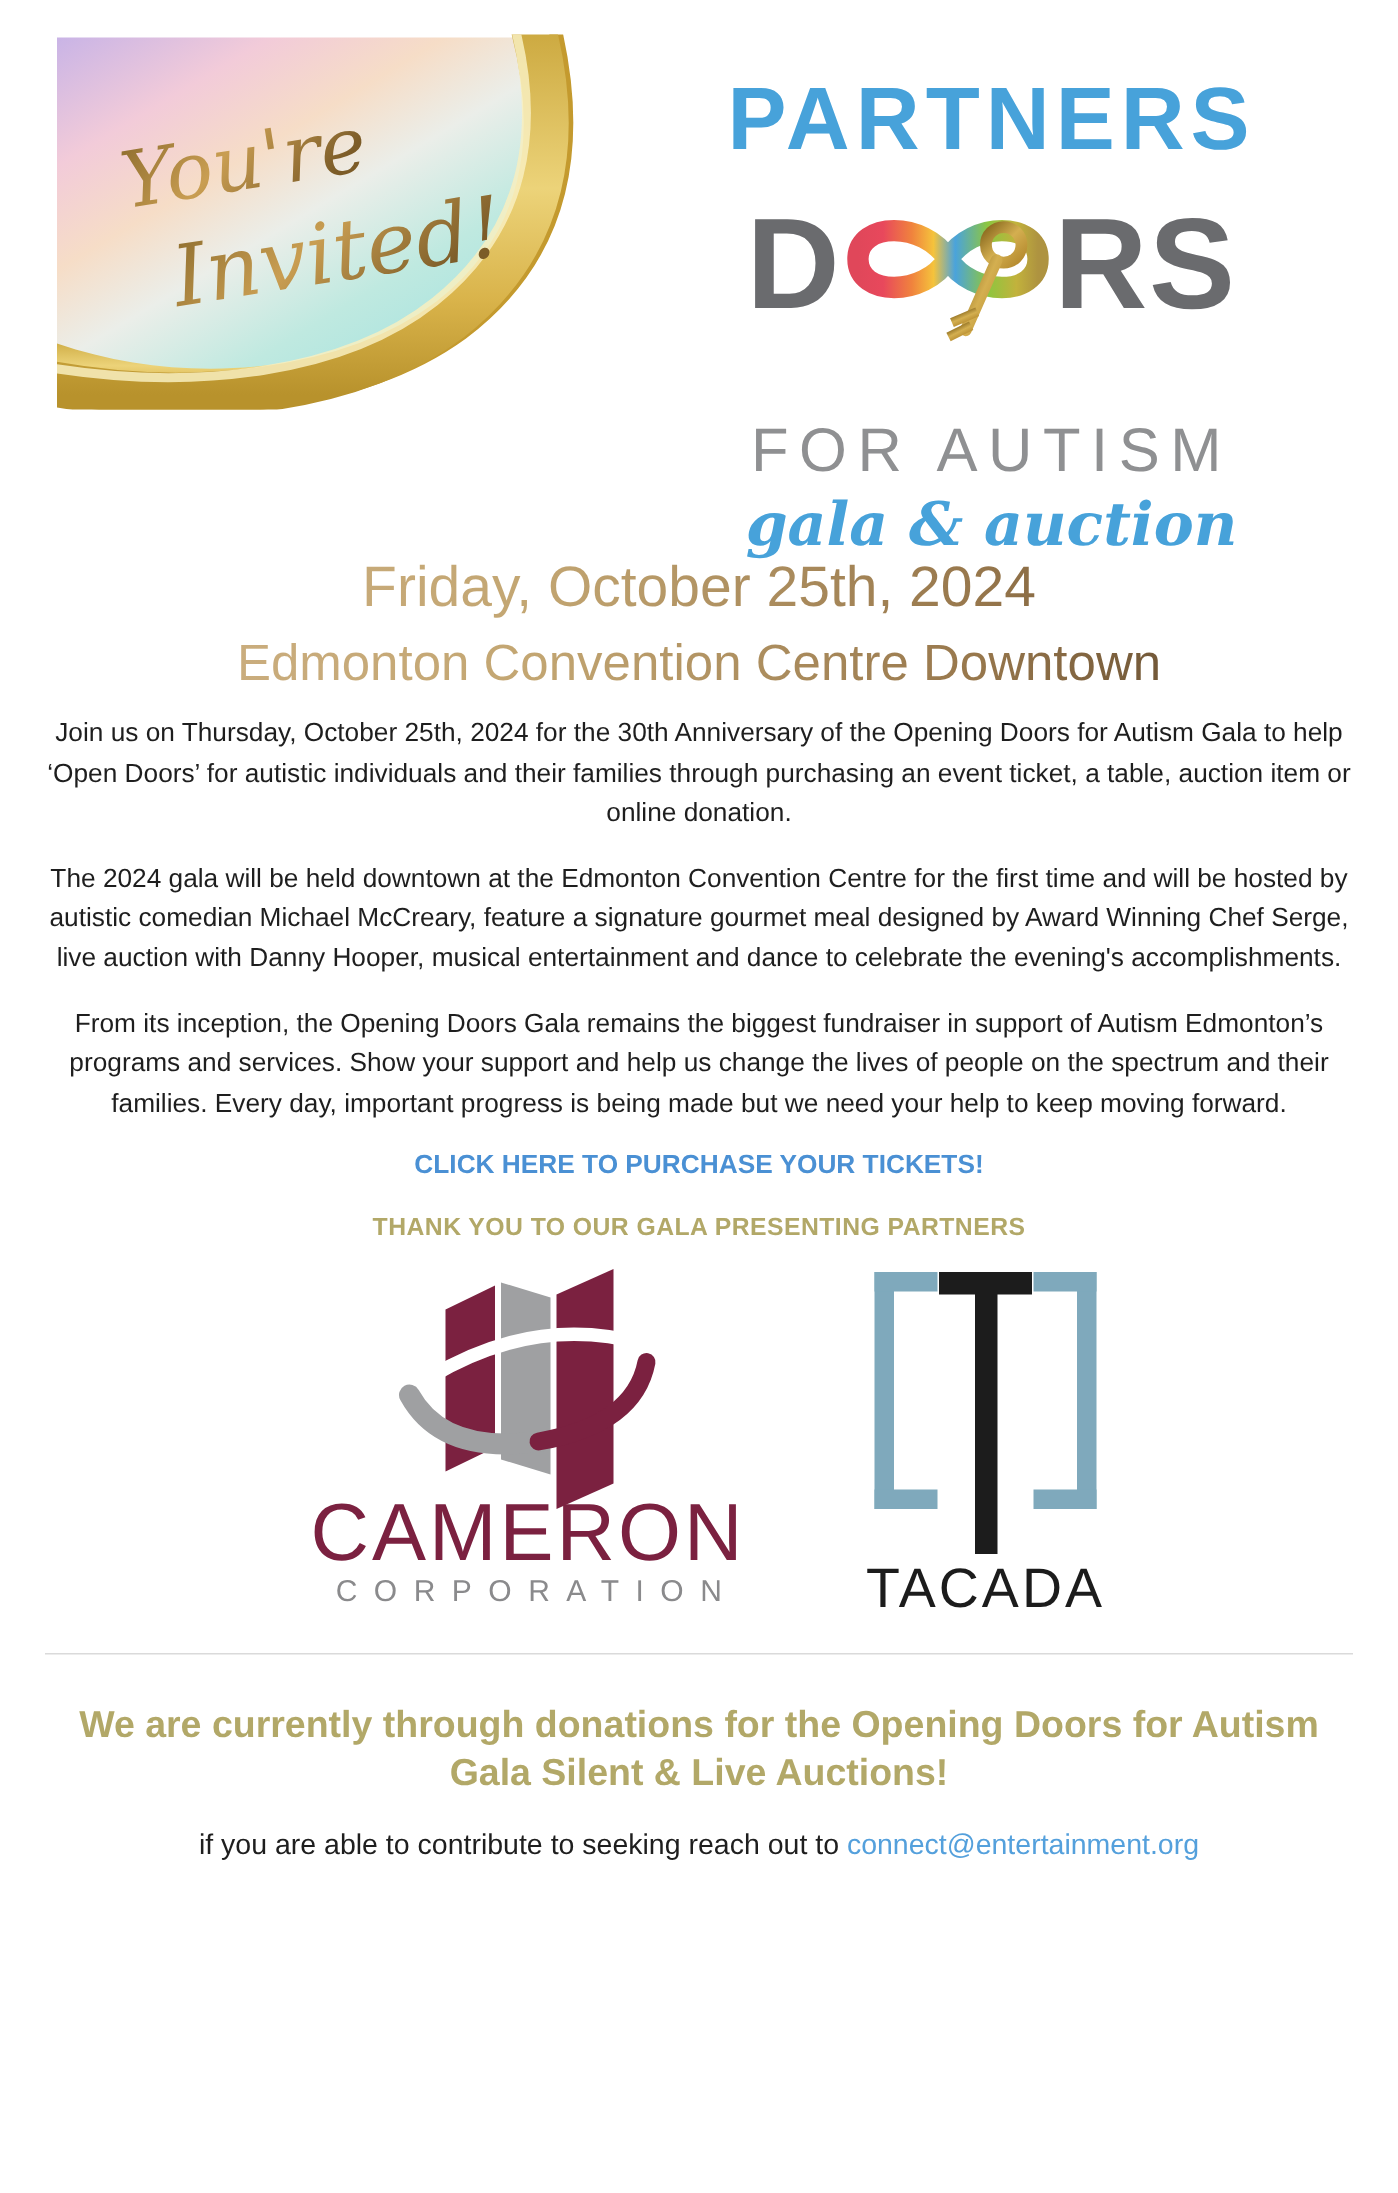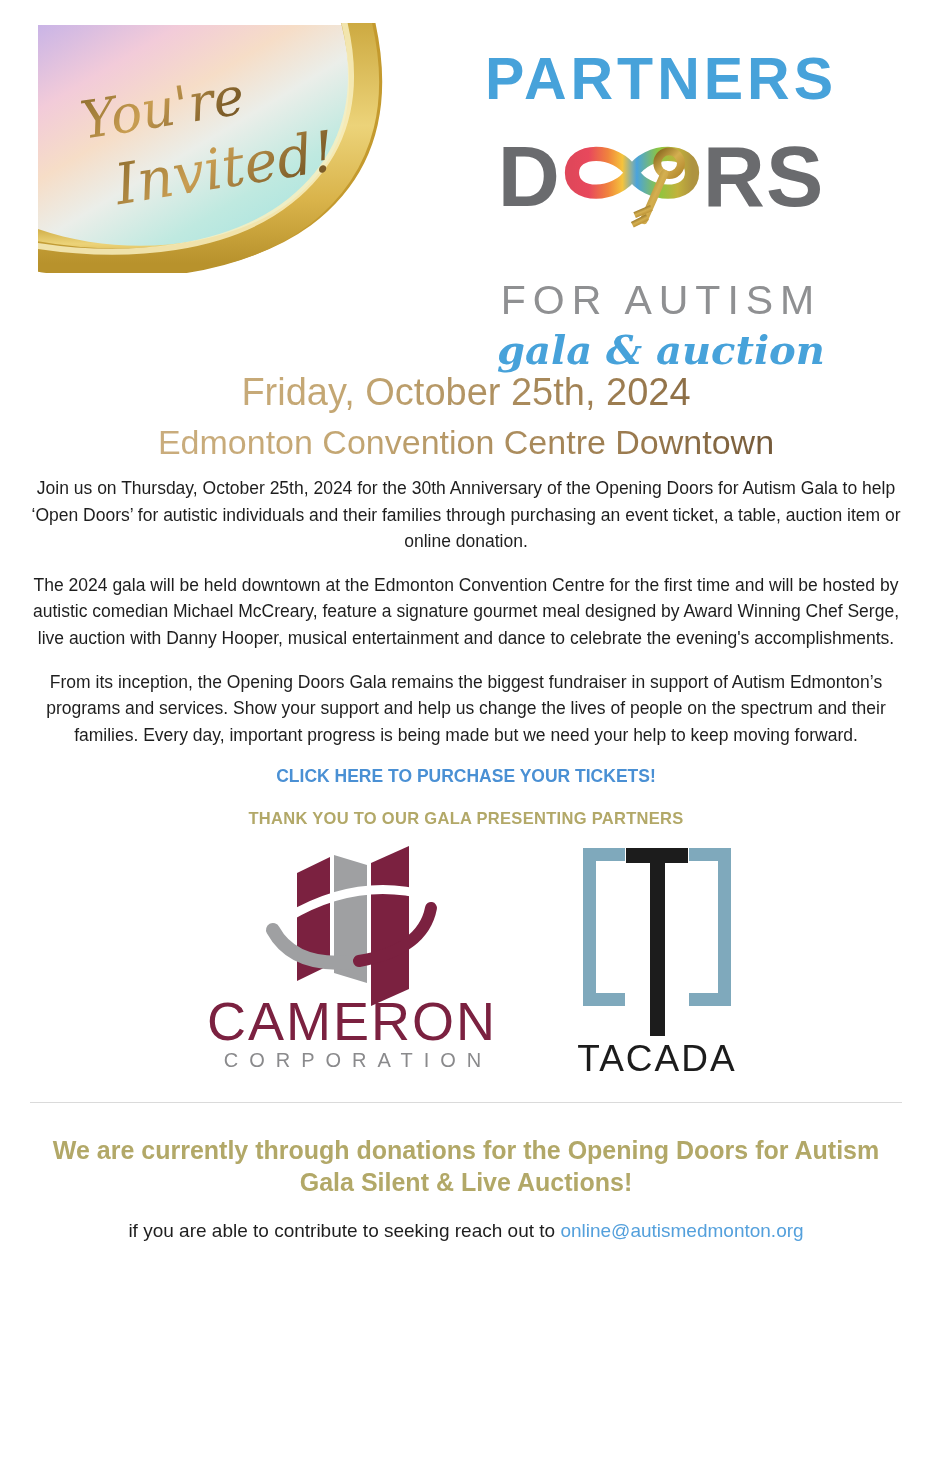--- a/index.html
+++ b/index.html
@@ -169,17 +169,17 @@
   </div>
 
   <hr class="divider">
 
   <div class="main">
     <div class="donations-heading">
       <span>We are currently through donations for the Opening Doors for Autism</span>
       <span>Gala Silent &amp; Live Auctions!</span>
     </div>
     <div class="contact">
-      <span>if you are able to contribute to seeking reach out to </span><a>online@autismedmonton.org</a>
+      <span>if you are able to contribute to seeking reach out to </span><a>connect@entertainment.org</a>
     </div>
   </div>
 
 </div>
 
 </body></html>

